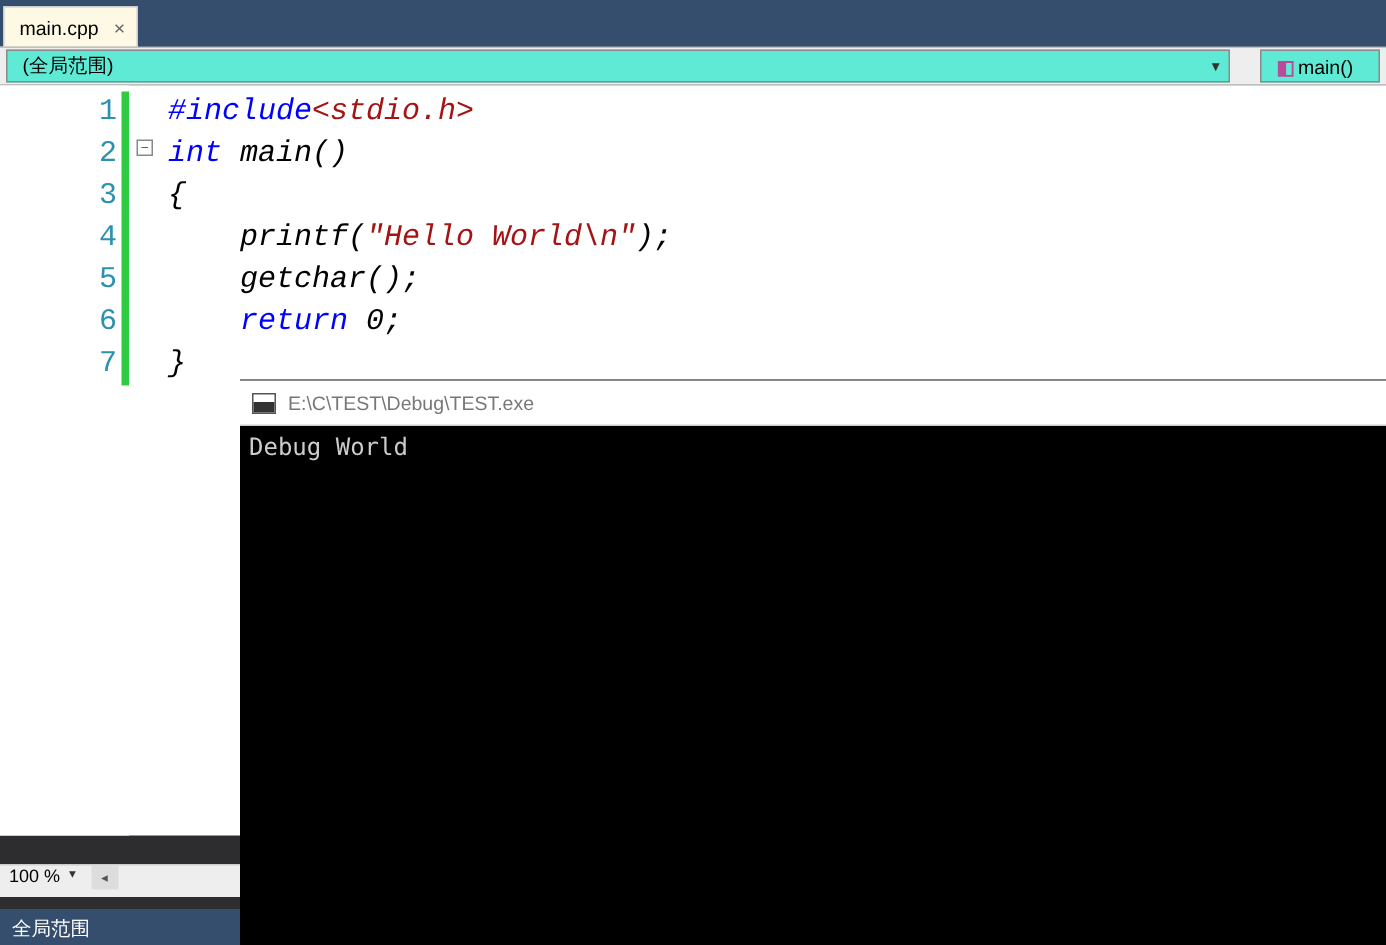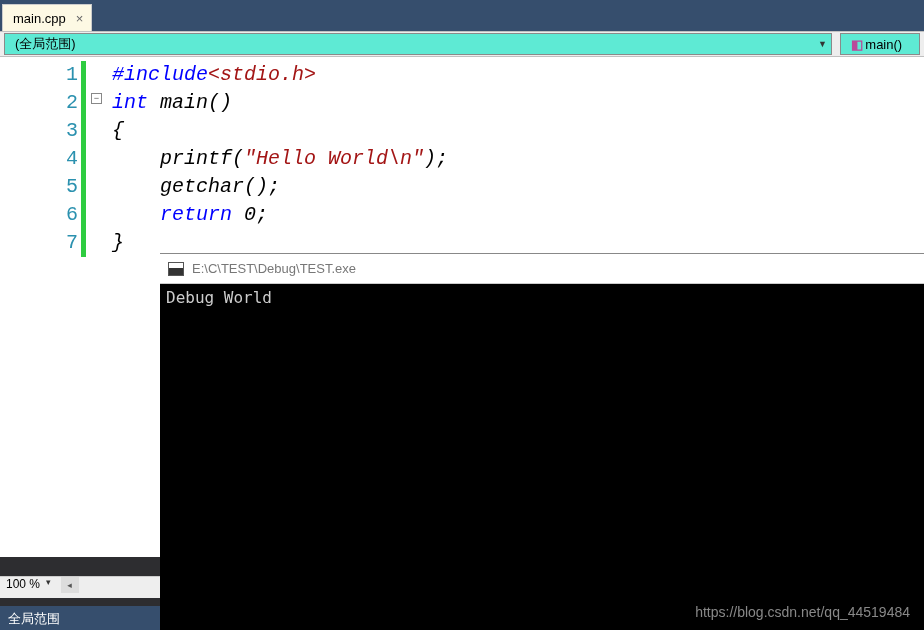--- a/index.html
+++ b/index.html
@@ -49,21 +49,21 @@
     .dropdown {
       background: #5eead4;
       border: 1px solid #8a8a8a;
       display: flex;
       align-items: center;
       justify-content: space-between;
       padding: 0 4px 0 10px;
       font-size: 13px;
     }
     .dropdown.scope { flex: 1; margin: 1px 4px 1px 4px; }
-    .dropdown.fn { width: 80px; margin: 1px 4px 1px 4px; }
+    .dropdown.fn { width: 80px; margin: 1px 4px 1px 16px; }
     .dropdown-arrow { color: #333; font-size: 9px; }
     .fn-icon { color: #ba4a9a; margin-right: 2px; font-weight: bold; }
     
     .editor {
       display: flex;
       background: #fff;
       height: 500px;
       position: relative;
     }
     .gutter {
@@ -237,15 +237,14 @@
   <span>全局范围</span>
 </div>
 
 <div class="console-window">
   <div class="console-titlebar">
     <div class="console-icon"></div>
     <div class="console-title">E:\C\TEST\Debug\TEST.exe</div>
   </div>
   <div class="console-body">
     <span>Debug World</span>
-    <div class="watermark">https://blog.csdn.net/qq_44519484</div>
   </div>
 </div>
 
 </body></html>

